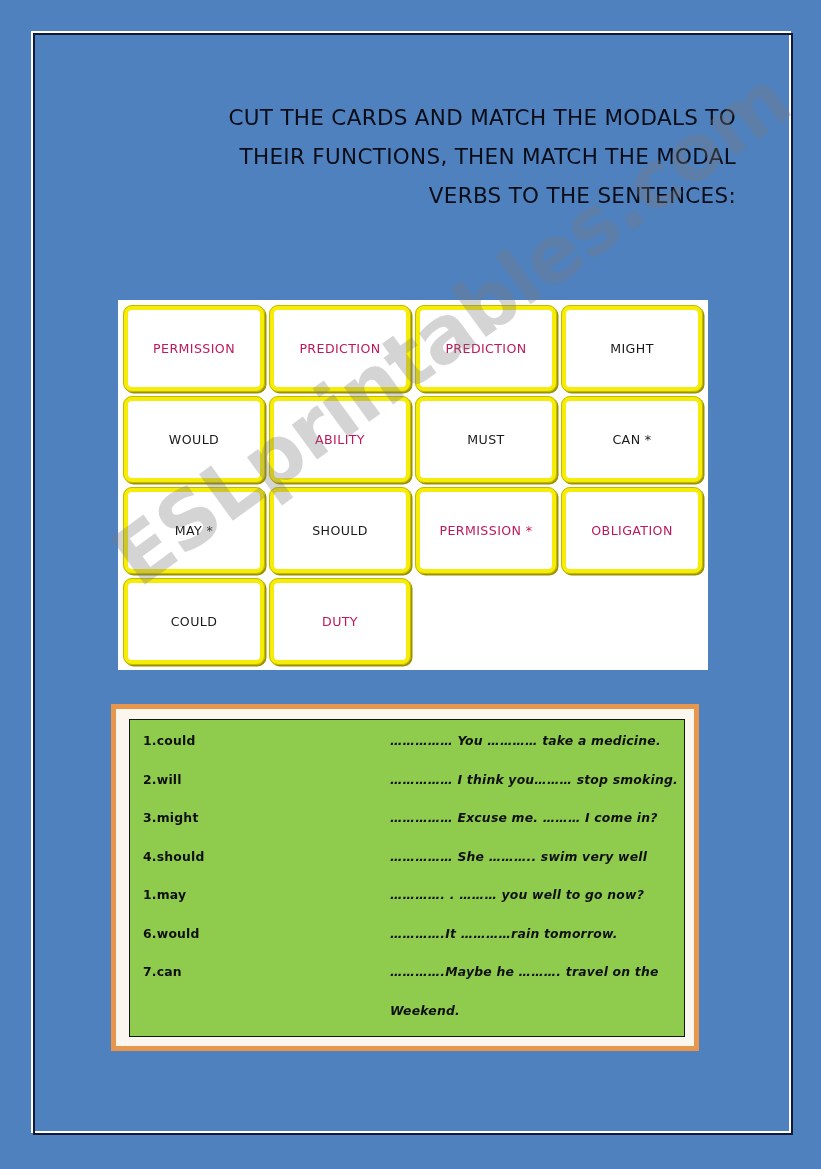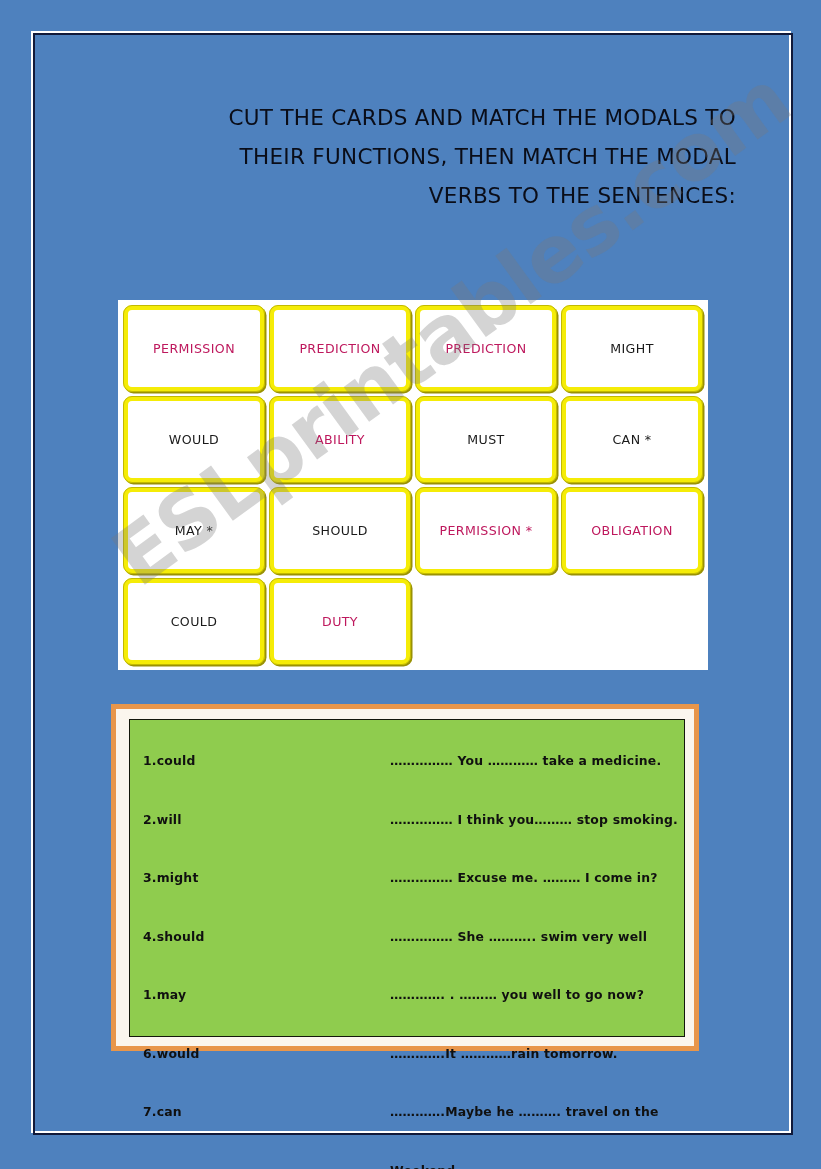--- a/index.html
+++ b/index.html
@@ -126,38 +126,38 @@
     box-sizing: border-box;
     position: relative;
     padding: 13px 0 0 0;
   }
   .sent-row {
     display: flex;
     align-items: baseline;
     height: 38.5px;
     padding-left: 13px;
     box-sizing: border-box;
-    margin-top: 20px;
   }
   .sent-num {
     width: 247px;
     flex: none;
     font-family: "DejaVu Sans", sans-serif;
     font-size: 12.4px;
     font-weight: 700;
     color: #101010;
     letter-spacing: 0.2px;
   }
   .sent-text {
     font-family: "DejaVu Sans", sans-serif;
     font-size: 12.4px;
     font-weight: 700;
     color: #101010;
     letter-spacing: 0.2px;
     white-space: nowrap;
+    font-style: italic;
   }
   .sent-row.cont .sent-num { visibility: hidden; }
 
   
   #watermark {
     position: absolute;
     left: 96px;
     top: 530px;
     width: 700px;
     transform: rotate(-36deg);

